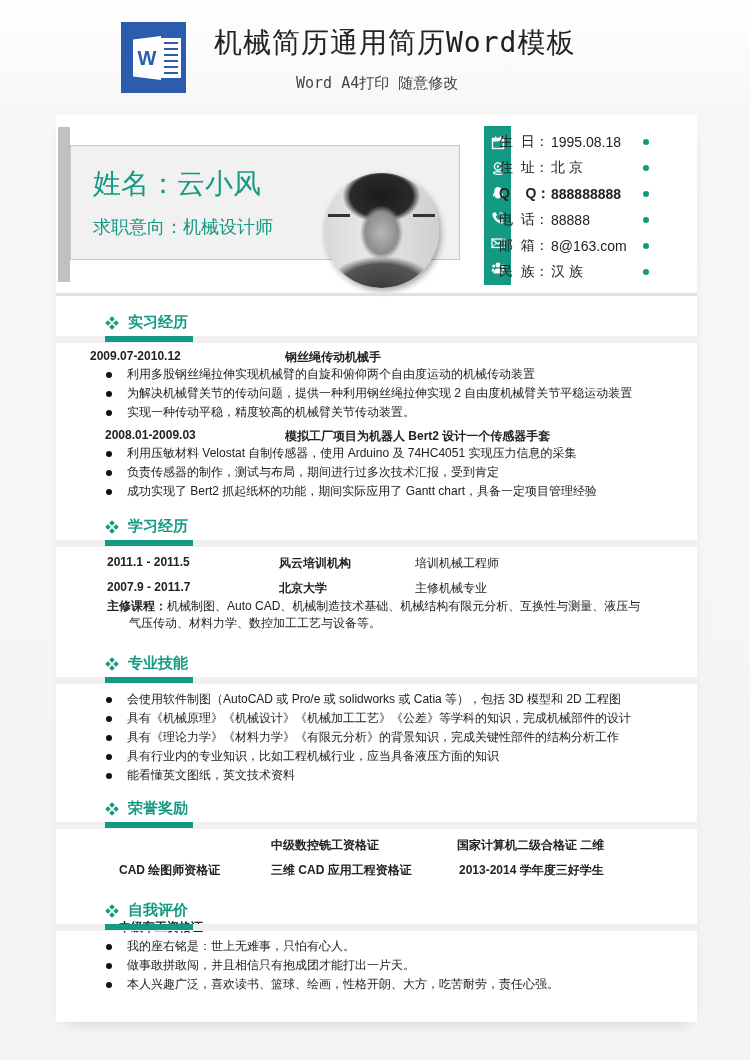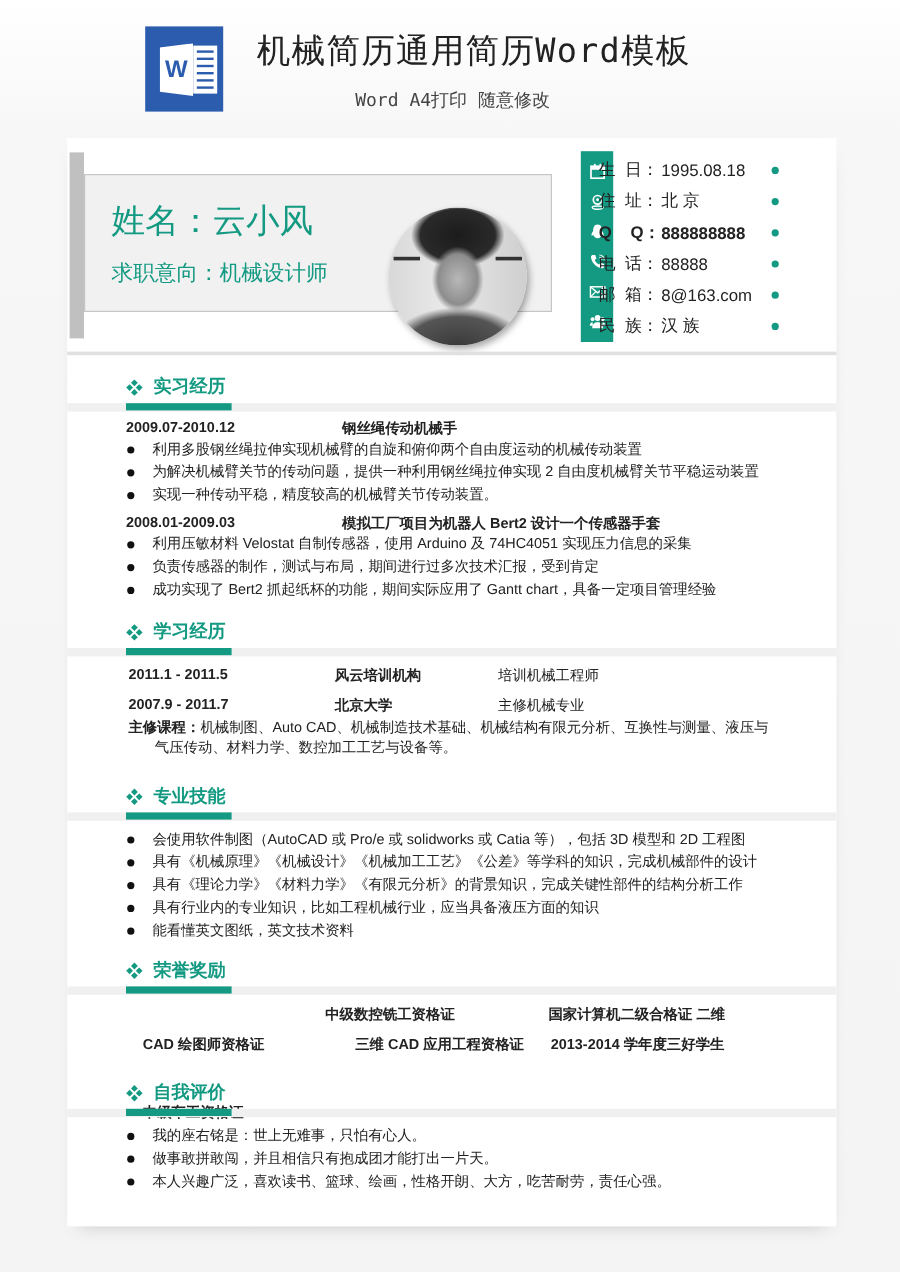--- a/index.html
+++ b/index.html
@@ -239,21 +239,21 @@
         <i></i>
         <i></i>
         <i></i>
         <i></i>
       </span>
     <span>实习经历</span>
   </div>
   <div class="band" style="top:221px;"></div>
   <div class="sec-underline" style="top:221px;"></div>
 
-  <div class="txt b" style="left:49px; top:234px;">2009.07-2010.12</div>
+  <div class="txt b" style="left:34px; top:234px;">2009.07-2010.12</div>
   <div class="txt b" style="left:229px; top:234px;">钢丝绳传动机械手</div>
   <ul class="bullet-list" style="top:250px;">
     <li>利用多股钢丝绳拉伸实现机械臂的自旋和俯仰两个自由度运动的机械传动装置</li>
     <li>为解决机械臂关节的传动问题，提供一种利用钢丝绳拉伸实现 2 自由度机械臂关节平稳运动装置</li>
     <li>实现一种传动平稳，精度较高的机械臂关节传动装置。</li>
   </ul>
 
   <div class="txt b" style="left:49px; top:313px;">2008.01-2009.03</div>
   <div class="txt b" style="left:229px; top:313px;">模拟工厂项目为机器人 Bert2 设计一个传感器手套</div>
   <ul class="bullet-list" style="top:329px;">
@@ -315,21 +315,21 @@
       </span>
     <span>荣誉奖励</span>
   </div>
   <div class="band" style="top:707px;"></div>
   <div class="sec-underline" style="top:707px;"></div>
 
   <div class="txt b" style="left:63px; top:758px;margin-top:46px;">中级车工资格证</div>
   <div class="txt b" style="left:215px; top:722px;">中级数控铣工资格证</div>
   <div class="txt b" style="left:401px; top:722px;">国家计算机二级合格证 二维</div>
   <div class="txt b" style="left:63px; top:747px;">CAD 绘图师资格证</div>
-  <div class="txt b" style="left:215px; top:747px;margin-left:25px;">三维 CAD 应用工程资格证</div>
+  <div class="txt b" style="left:215px; top:747px;">三维 CAD 应用工程资格证</div>
   <div class="txt b" style="left:403px; top:747px;">2013-2014 学年度三好学生</div>
 
   <div class="sec-title" style="top:786px;">
     <span class="diamond">
         <i></i>
         <i></i>
         <i></i>
         <i></i>
       </span>
     <span>自我评价</span>

